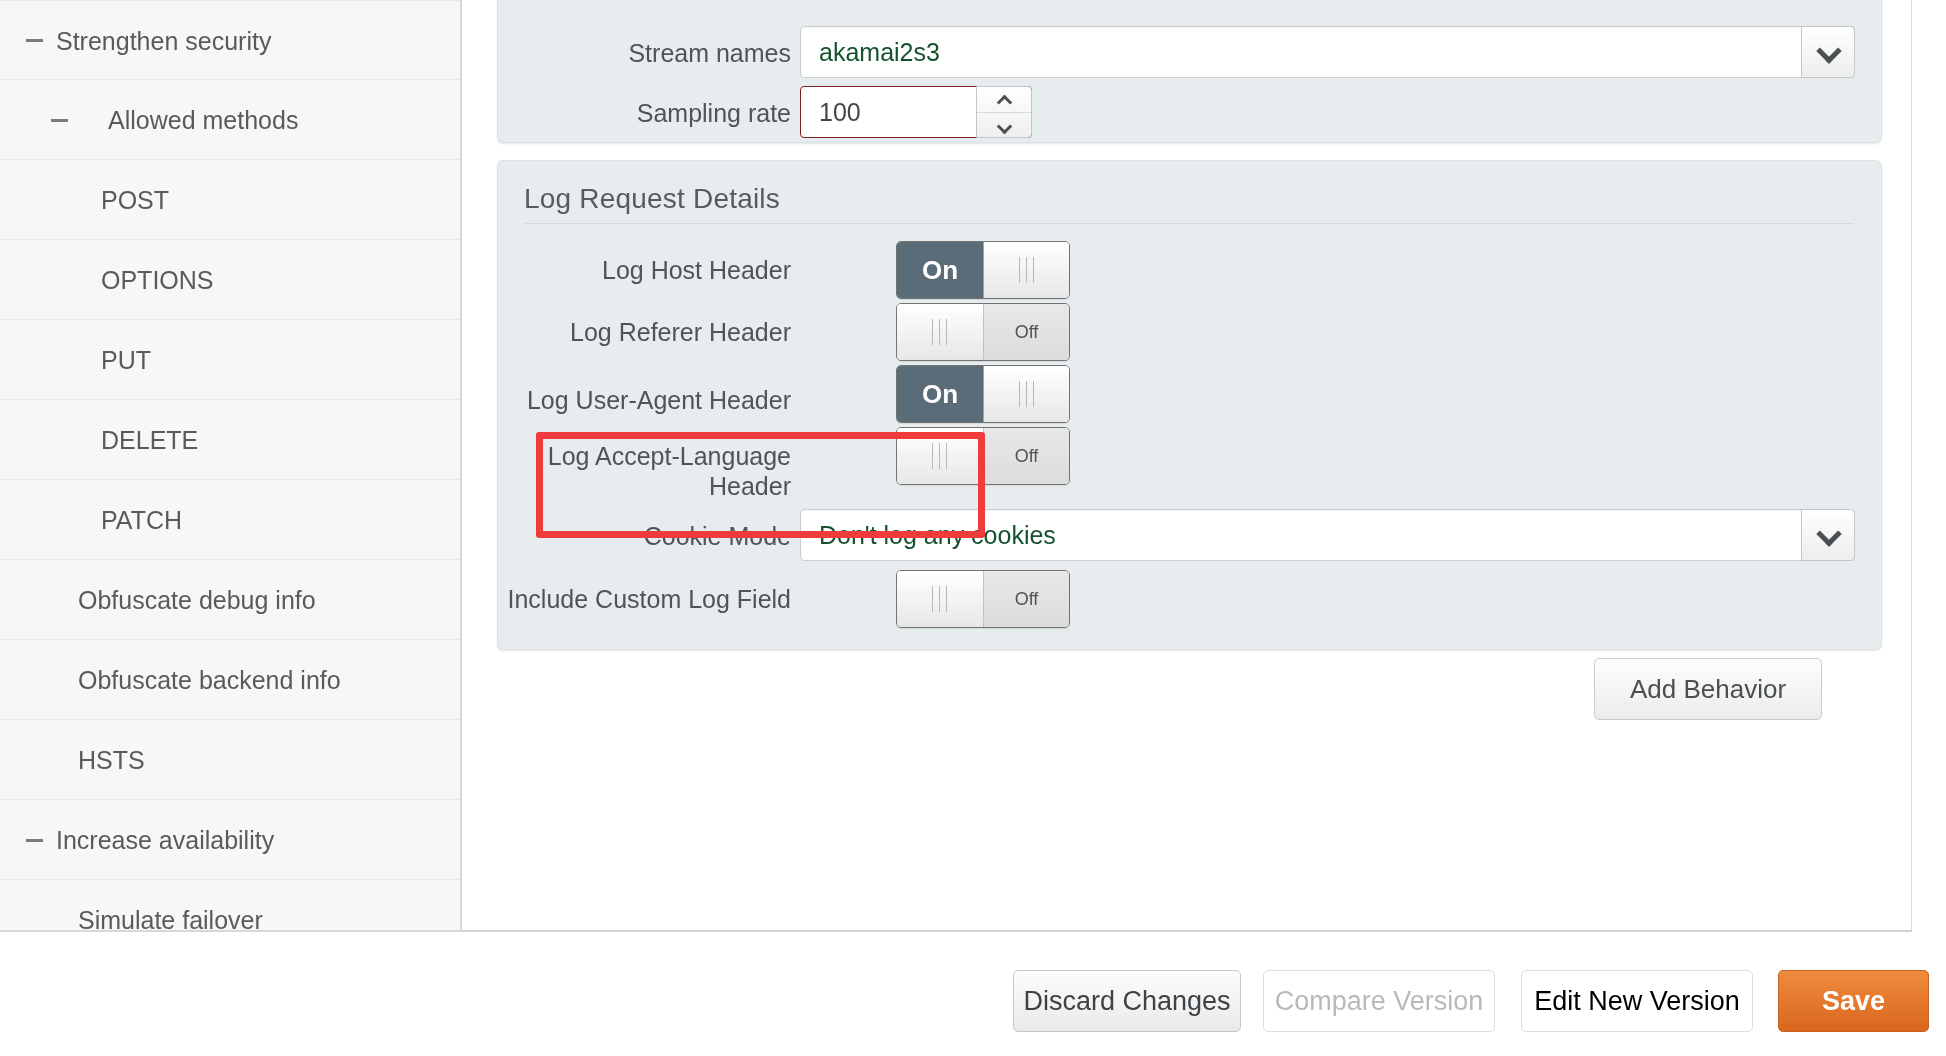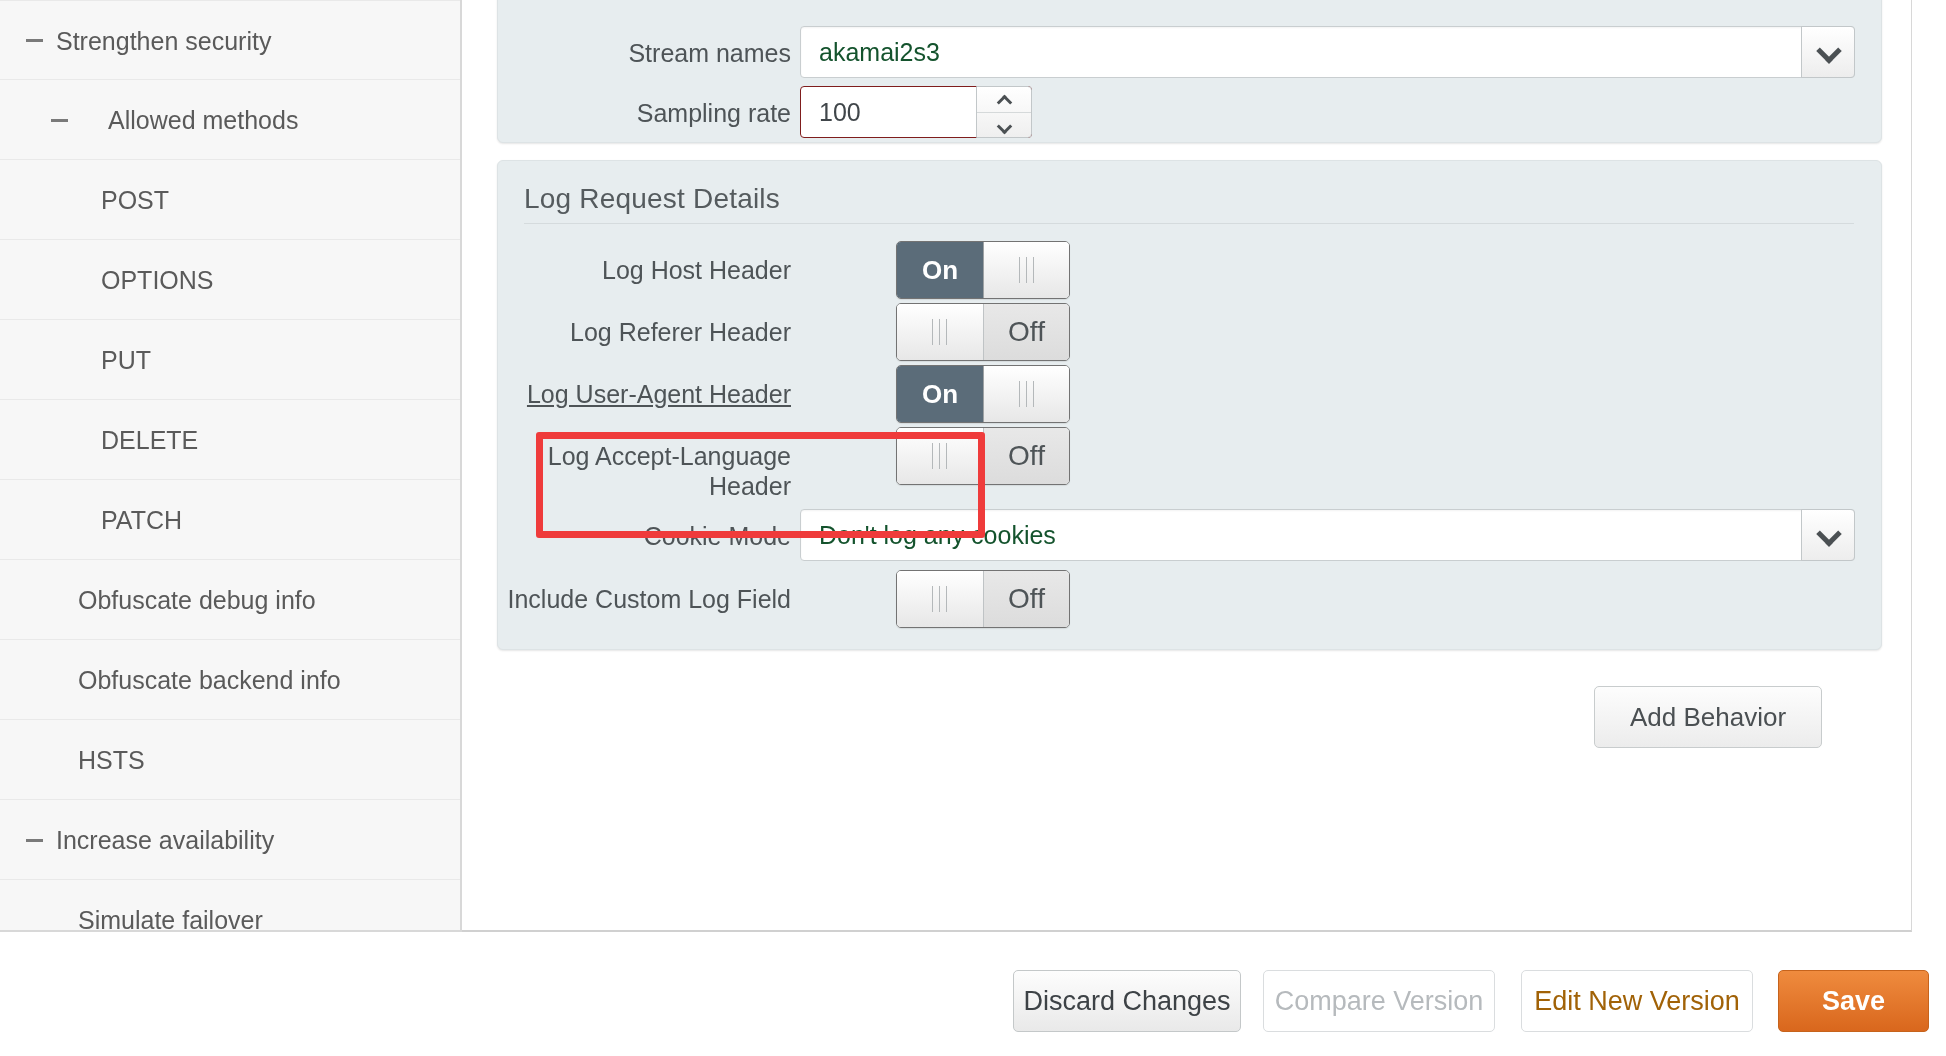--- a/index.html
+++ b/index.html
@@ -262,21 +262,21 @@
     background: #5b6c79;
     color: #ffffff;
     font-size: 26px;
     text-align: center;
     line-height: 56px;
     font-weight: bold;
   }
   .tg-off-text {
     background: linear-gradient(to bottom, #e8e8e8 0%, #dcdcdc 100%);
     color: #4e5457;
-    font-size: 28px;
+    font-size: 18px;
     text-align: center;
     line-height: 56px;
   }
   .tg-handle {
     background: linear-gradient(to bottom, #ffffff 0%, #e7e7e7 100%);
   }
   .tg-handle .grip {
     position: absolute;
     left: 50%;
     top: 50%;
@@ -316,21 +316,20 @@
   .btn {
     position: absolute;
     border: 1px solid #c8cccd;
     border-radius: 5px;
     background: linear-gradient(to bottom, #fdfdfd 0%, #ececec 100%);
     color: #4a4f52;
     font-size: 26px;
     text-align: center;
     box-sizing: border-box;
     cursor: pointer;
-    margin-top: 28px;
   }
   #btn-add-behavior {
     left: 1132px;
     top: 658px;
     width: 228px;
     height: 62px;
     line-height: 60px;
   }
 
   
@@ -365,21 +364,21 @@
     width: 232px;
     border: 1px solid #dadddf;
     background: #ffffff;
     color: #b6babd;
   }
   #btn-editnew {
     left: 1521px;
     width: 232px;
     border: 1px solid #dadddf;
     background: #ffffff;
-    color: #a16207;
+    color: #000000;
   }
   #btn-save {
     left: 1778px;
     width: 151px;
     border: 1px solid #c6631c;
     background: linear-gradient(to bottom, #ef8b3e 0%, #d9671d 100%);
     color: #ffffff;
     font-weight: bold;
   }
 </style>
@@ -501,21 +500,21 @@
                 <i></i>
                 <i></i>
                 <i></i>
               </span>
           </div>
           <div class="tg-half tg-right tg-off-text">Off</div>
         </div>
       </div>
 
       <div class="row" style="top:204px;">
-        <div class="row-label" style="top:14px;text-decoration:underline;">Log User-Agent Header</div>
+        <div class="row-label" style="top:20px;">Log User-Agent Header</div>
         <div class="toggle tg-on">
           <div class="tg-half tg-left tg-on-text">On</div>
           <div class="tg-half tg-right tg-handle">
             <span class="grip">
                 <i></i>
                 <i></i>
                 <i></i>
               </span>
           </div>
         </div>

